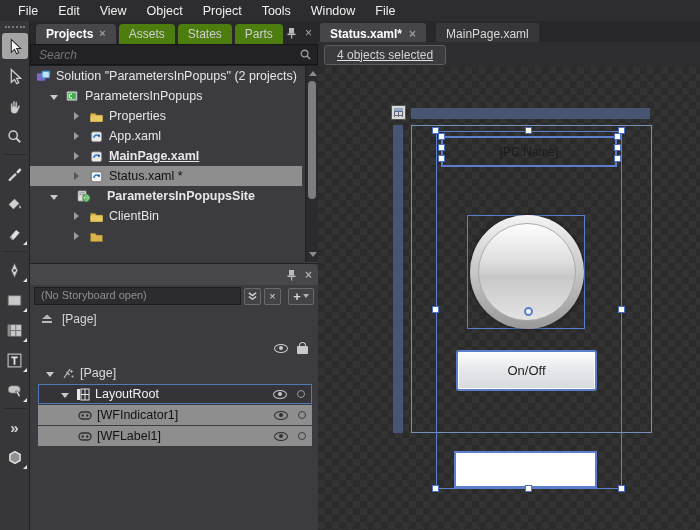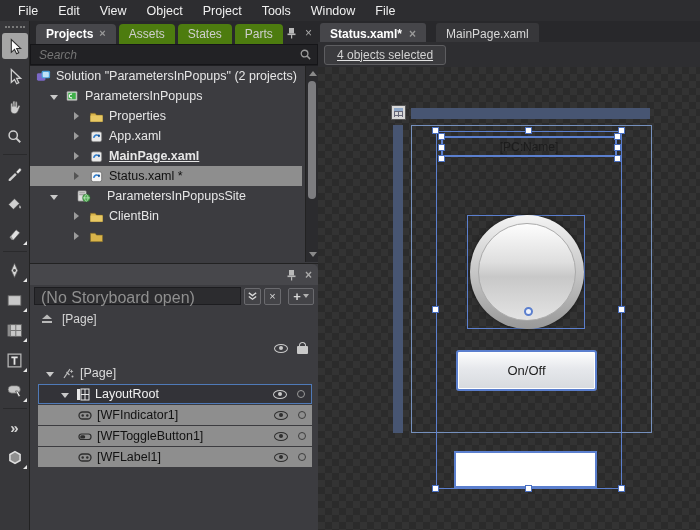--- a/index.html
+++ b/index.html
@@ -26,37 +26,37 @@
   .ptab .x { color:#9a9a9a; font-size:11px; }
   .ptools { position:absolute; right:6px; top:5px; display:flex; gap:8px; align-items:center; }
   .searchrow { height:22px; background:#2a2a2d; border-bottom:1px solid #1f1f22; position:relative; }
   .searchrow input { width:100%; height:100%; background:#222225; border:1px solid #151518; color:#bdbdbd; font-style:italic; font-size:12px; padding:0 22px 0 8px; font-family:"Liberation Sans",sans-serif; outline:none; }
   .searchrow svg { position:absolute; right:6px; top:4px; }
 
   .ptree { position:relative; height:196px; background:#3c3c40; overflow:hidden; }
   .prow { height:20px; display:flex; align-items:center; gap:5px; padding-left:6px; white-space:nowrap; color:#e6e6e6; font-size:12.5px; }
   .prow .exp { width:10px; flex:0 0 10px; }
   .prow.sel { background:#8e8e8e; color:#101010; width:272px; }
-  .prow.b { font-weight:normal;gap:16px; }
+  .prow.b { font-weight:bold;gap:16px; }
   .prow .em { font-weight:bold; text-decoration:underline; }
   .ind1 { padding-left:20px; } .ind2 { padding-left:44px; }
   .tri-r { width:0; height:0; border-top:4px solid transparent; border-bottom:4px solid transparent; border-left:5px solid #9b9b9b; display:inline-block; }
   .tri-d { width:0; height:0; border-left:4px solid transparent; border-right:4px solid transparent; border-top:5px solid #c9c9c9; display:inline-block; }
   .scroll { position:absolute; right:0; top:0; width:13px; height:100%; background:#2b2b2e; border-left:1px solid #222; }
   .scroll .up,.scroll .dn { position:absolute; left:3px; width:0; height:0; border-left:4px solid transparent; border-right:4px solid transparent; }
   .scroll .up { top:5px; border-bottom:5px solid #8a8a8a; }
   .scroll .dn { bottom:5px; border-top:5px solid #8a8a8a; }
   .scroll .thumb { position:absolute; left:2px; top:15px; width:8px; height:118px; background:#7d7d80; border-radius:4px; }
 
   
   .objpanel { position:absolute; left:0; top:242px; width:288px; height:267px; background:#3c3c40; border-top:1px solid #222; }
   .objhdr { height:21px; background:#47474b; display:flex; align-items:center; padding:0 8px; border-radius:0 6px 0 0; font-weight:bold; color:#f0f0f0; position:relative; }
   .objhdr .ptools { top:4px; }
   .sbrow { height:22px; display:flex; align-items:center; padding:2px 4px; gap:3px; background:#3c3c40; }
-  .sbname { flex:1; height:18px; background:#2c2c2f; border:1px solid #1d1d20; color:#8f8f8f; padding:1px 6px; font-size:16px; }
+  .sbname { flex:1; height:18px; background:#2c2c2f; border:1px solid #1d1d20; color:#8f8f8f; padding:1px 6px; font-size:11px; }
   .sbtn { width:17px; height:17px; background:#434347; border:1px solid #6a6a6e; color:#d8d8d8; display:flex; align-items:center; justify-content:center; font-size:11px; border-radius:2px; }
   .caret { width:0; height:0; border-left:3.5px solid transparent; border-right:3.5px solid transparent; border-top:4px solid #b0b0b0; margin-left:2px; }
   .scoperow { height:24px; display:flex; align-items:center; gap:8px; padding-left:10px; color:#d6d6d6; }
   .eyelockrow { height:22px; display:flex; justify-content:flex-end; align-items:center; gap:9px; padding-right:10px; margin-top:6px; }
   .otree { margin-top:4px; }
   .orow { height:20px; margin:1px 6px 1px 8px; display:flex; align-items:center; gap:5px; color:#dcdcdc; font-size:12.5px; position:relative; }
   .orow .exp { width:10px; flex:0 0 10px; }
   .orow.root { background:#333338; border:1px solid #4f7ab8; color:#f2f2f2; padding-left:22px; }
   .orow.gsel { background:#8e8e8e; color:#121212; padding-left:40px; }
   .orow.page { padding-left:8px; }
@@ -90,21 +90,21 @@
   .pageborder { position:absolute; left:93px; top:58px; width:241px; height:308px; border:1px solid #7590bd; }
   .gridbadge { position:absolute; left:73px; top:38px; width:15px; height:15px; background:#d8d8d8; border:1px solid #555; }
   .gridbadge i { position:absolute; inset:2px; background:
      linear-gradient(#8fa8c8,#8fa8c8) 0 0/100% 3px no-repeat,
      linear-gradient(90deg,#667 1px,transparent 1px) 0 0/4px 100%,
      linear-gradient(#667 1px,transparent 1px) 0 3px/100% 4px; display:block; }
 
   .outersel { position:absolute; left:118px; top:64px; width:186px; height:358px; border:1px solid #5b7fce; }
   .hd { position:absolute; width:7px; height:7px; background:#fff; border:1px solid #4a6fc0; z-index:5; }
 
-  .wflabel { position:absolute; left:123px; top:69px; width:176px; height:21px; border:2px solid #5b7fce; display:flex; align-items:center; justify-content:center; color:#1c1c1c; font-size:12px; }
+  .wflabel { position:absolute; left:123px; top:69px; width:176px; height:31px; border:2px solid #5b7fce; display:flex; align-items:center; justify-content:center; color:#1c1c1c; font-size:12px; }
   .knobsel { position:absolute; left:149px; top:148px; width:118px; height:114px; border:1px solid #5b7fce; }
   .knob { position:absolute; left:152px; top:148px; width:114px; height:114px; border-radius:50%;
     background:linear-gradient(180deg,#f4f4f4,#989898); box-shadow:0 0 4px rgba(0,0,0,.5); }
   .knobface { position:absolute; inset:8px; border-radius:50%;
     background:linear-gradient(180deg,#fdfdfd 0%,#dedede 40%,#c8c8c8 55%,#e3e3e3 100%);
     border:1px solid #aaa; }
   .knobdot { position:absolute; left:206px; top:240px; width:9px; height:9px; border-radius:50%; border:2px solid #5b7fce; background:#eef2fa; }
 
   .onoff { position:absolute; left:138px; top:283px; width:141px; height:41px; border:2px solid #5b7fce; border-radius:3px;
     background:linear-gradient(180deg,#fefefe,#e6e8ec 45%,#d7dade); box-shadow:inset 0 0 0 1px #fff;
@@ -405,31 +405,20 @@
             <circle cx="9.3" cy="5.5" r="1.2" fill="#2e2e2e"></circle>
           </svg>
         <span>[WFIndicator1]</span>
         <span class="rgt">
             <span class="eye dark"></span>
             <span class="ring"></span>
           </span>
       </div>
       <div class="orow gsel">
         <svg width="14" height="11" viewBox="0 0 14 11">
-            <rect x="1" y="3" width="12" height="5.5" rx="2.5" fill="none" stroke="#2e2e2e" stroke-width="1.2"></rect>
-            <rect x="2.2" y="4.2" width="5" height="3.2" rx="1.5" fill="#2e2e2e"></rect>
-          </svg>
-        <span>[WFToggleButton1]</span>
-        <span class="rgt">
-            <span class="eye dark"></span>
-            <span class="ring"></span>
-          </span>
-      </div>
-      <div class="orow gsel">
-        <svg width="14" height="11" viewBox="0 0 14 11">
             <rect x="1" y="2" width="12" height="7" rx="3.5" fill="none" stroke="#2e2e2e" stroke-width="1.3"></rect>
             <circle cx="4.7" cy="5.5" r="1.2" fill="#2e2e2e"></circle>
             <circle cx="9.3" cy="5.5" r="1.2" fill="#2e2e2e"></circle>
           </svg>
         <span>[WFLabel1]</span>
         <span class="rgt">
             <span class="eye dark"></span>
             <span class="ring"></span>
           </span>
       </div>

